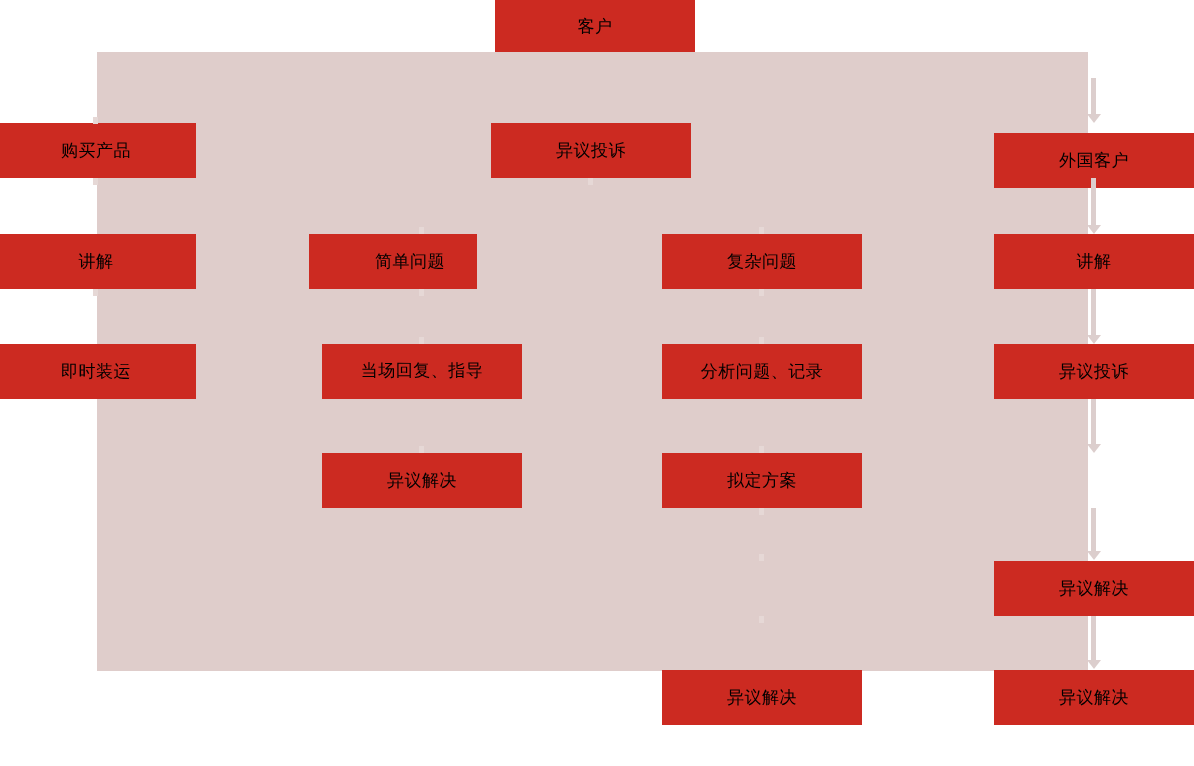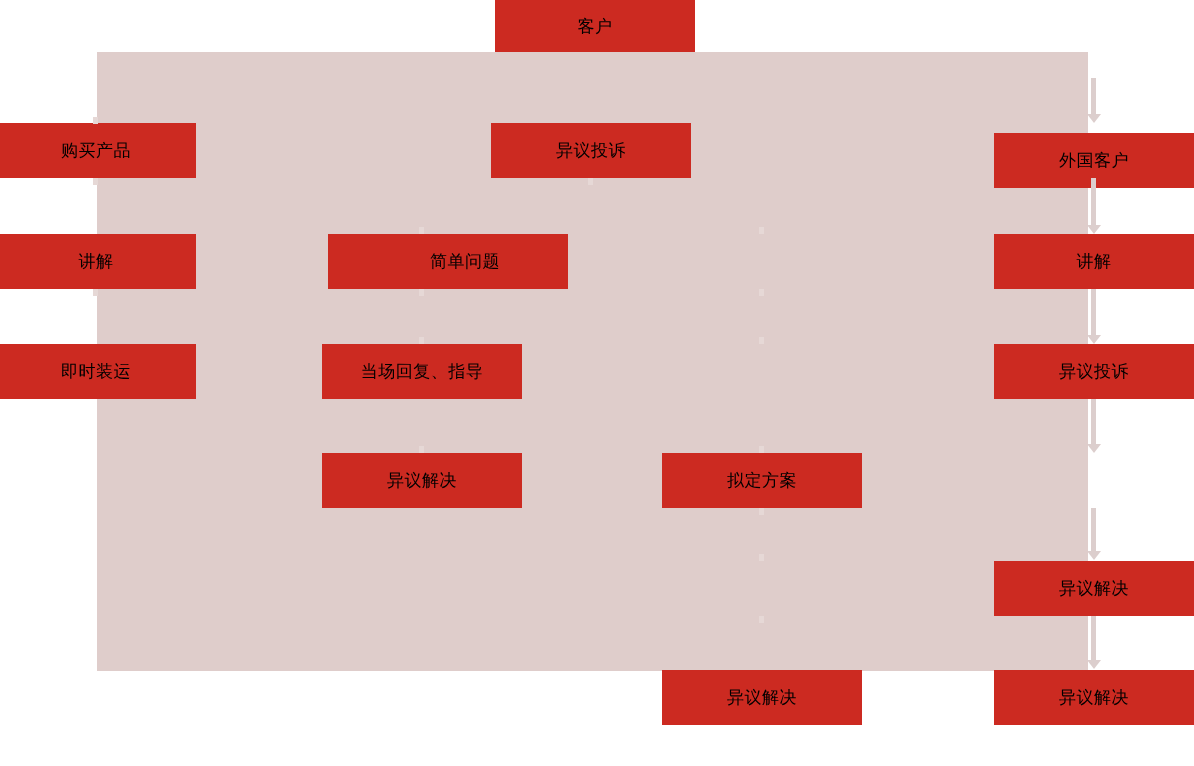--- a/index.html
+++ b/index.html
@@ -68,36 +68,38 @@
   <div class="node" style="left:-4px; top:123px; width:200px; height:55px;">购买产品</div>
   <div class="stub" style="left:93px; top:117px; height:7px;"></div>
   <div class="stub" style="left:93px; top:178px; height:7px;"></div>
 
   <div class="node" style="left:-4px; top:234px; width:200px; height:55px;">讲解</div>
   <div class="stub" style="left:93px; top:289px; height:7px;"></div>
 
   <div class="node" style="left:-4px; top:344px; width:200px; height:55px;">即时装运</div>
 
   <div class="stub" style="left:419px; top:227px; height:7px;"></div>
-  <div class="node" style="left:328px; top:234px; width:240px; height:55px;padding-left:40px;">简单问题</div>
+  <div class="node" style="left:309px; top:234px; width:168px; height:55px;padding-left:40px;">简单问题</div>
   <div class="stub" style="left:419px; top:289px; height:7px;"></div>
 
   <div class="stub" style="left:419px; top:337px; height:7px;"></div>
-  <div class="node" style="left:322px; top:344px; width:200px; height:55px;">当场回复、指导</div>
+  <div class="node" style="left:322px; top:344px; width:200px; height:55px;font-family:Liberation Mono, monospace;">当场回复、指导</div>
 
   <div class="stub" style="left:419px; top:446px; height:7px;"></div>
   <div class="node" style="left:322px; top:453px; width:200px; height:55px;">异议解决</div>
 
   <div class="node" style="left:491px; top:123px; width:200px; height:55px;">异议投诉</div>
   <div class="stub" style="left:588px; top:178px; height:7px;"></div>
 
   <div class="stub" style="left:759px; top:227px; height:7px;"></div>
+  <div class="node" style="left:662px; top:234px; width:200px; height:55px;">复杂问题</div>
   <div class="stub" style="left:759px; top:289px; height:7px;"></div>
 
   <div class="stub" style="left:759px; top:337px; height:7px;"></div>
+  <div class="node" style="left:662px; top:344px; width:200px; height:55px;">分析问题、记录</div>
 
   <div class="stub" style="left:759px; top:446px; height:7px;"></div>
   <div class="node" style="left:662px; top:453px; width:200px; height:55px;">拟定方案</div>
   <div class="stub" style="left:759px; top:508px; height:7px;"></div>
 
   <div class="stub" style="left:759px; top:554px; height:7px;"></div>
   <div class="stub" style="left:759px; top:616px; height:7px;"></div>
 
   <div class="node" style="left:662px; top:670px; width:200px; height:55px;">异议解决</div>
 

